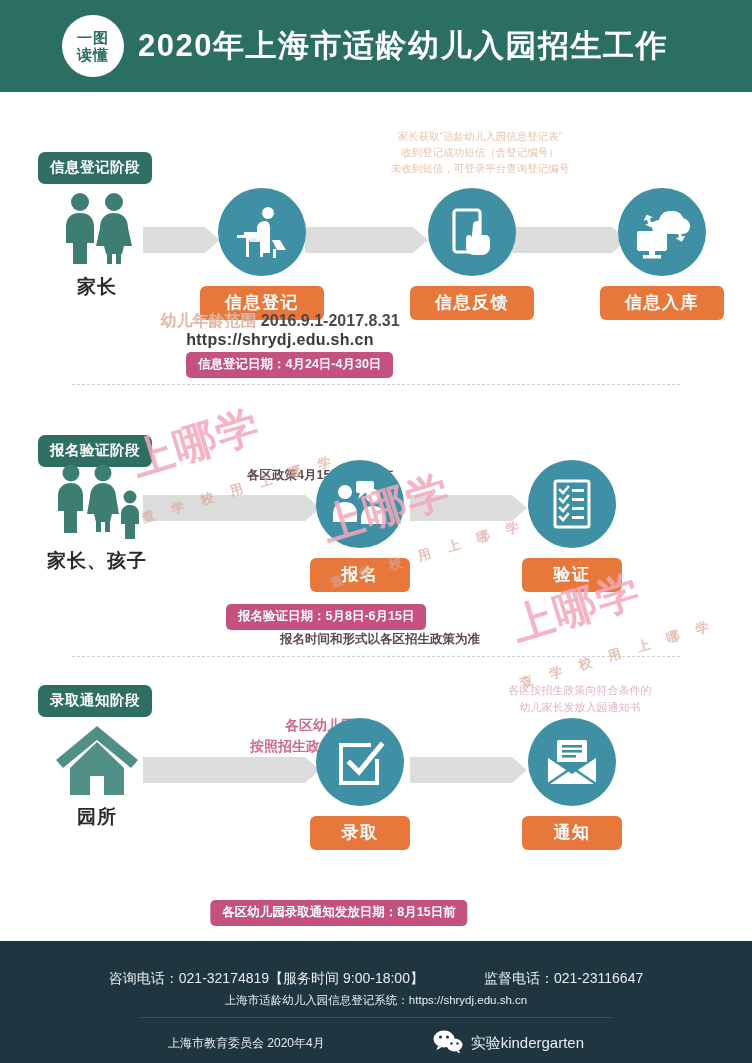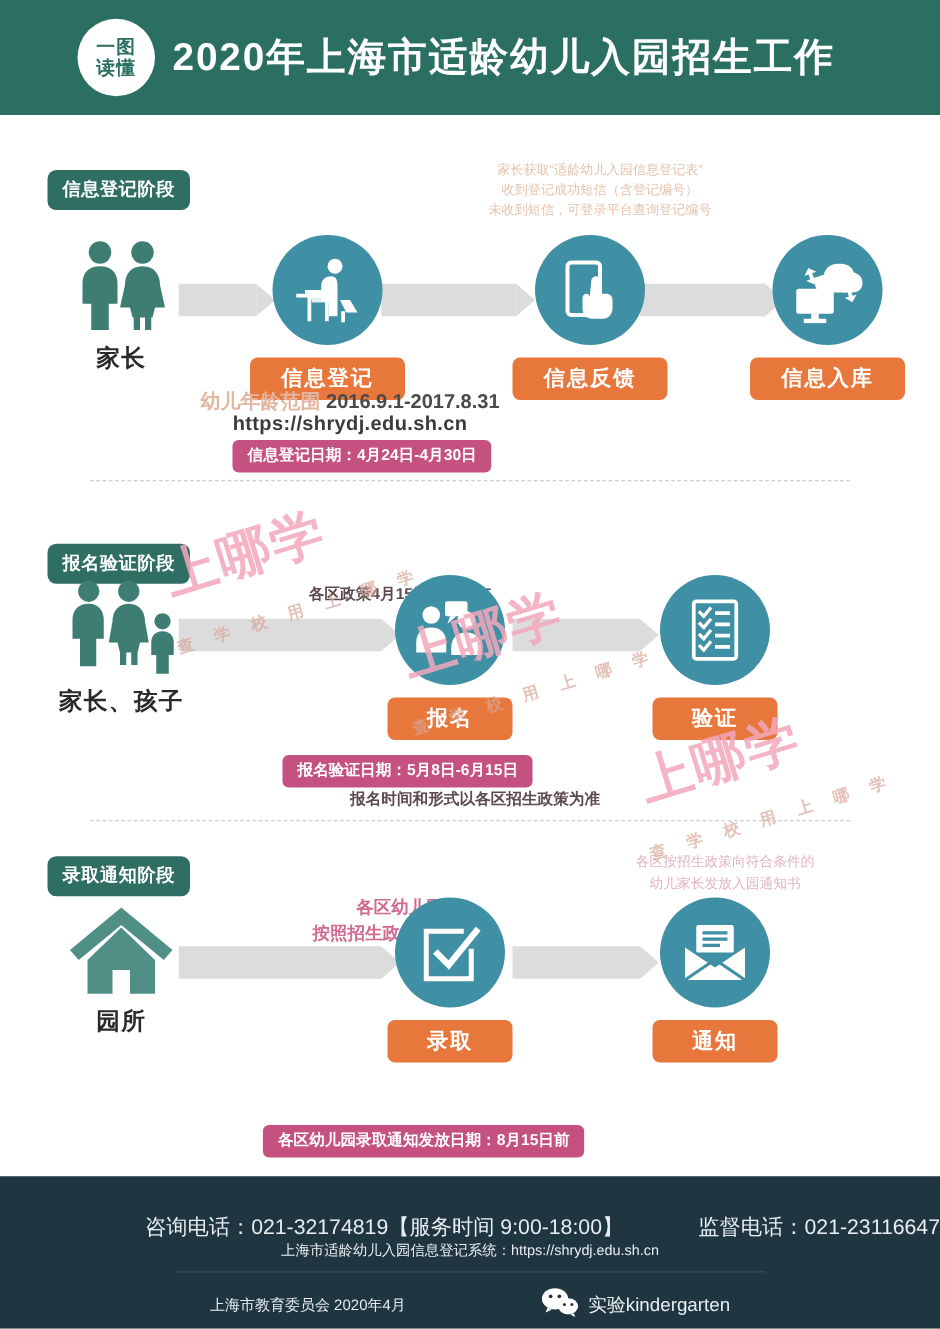--- a/index.html
+++ b/index.html
@@ -209,23 +209,23 @@
     position: absolute;
     left: 0; top: 941px;
     width: 752px; height: 122px;
     background: #1f3540;
     color: #e8eef1;
   }
   #footer-line1 {
     position: absolute;
     top: 29px; left: 0; width: 752px;
     display: flex;
-    justify-content: flex-end;
+    justify-content: center;
     gap: 60px;
-    font-size: 17px;
+    font-size: 14px;
   }
   #footer-line2 {
     position: absolute;
     top: 52px; left: 0; width: 752px;
     text-align: center;
     font-size: 11.5px;
   }
   #footer-rule {
     position: absolute;
     top: 76px; left: 140px; width: 472px;
@@ -253,21 +253,21 @@
 <div id="page">
 
   <div id="header">
     <div id="header-badge">
       <span>一图</span>
       <span>读懂</span>
     </div>
     <div id="header-title">2020年上海市适龄幼儿入园招生工作</div>
   </div>
 
-  <div class="stage-label" style="left:38px; top:136px;">信息登记阶段</div>
+  <div class="stage-label" style="left:38px; top:152px;">信息登记阶段</div>
 
   <div class="actor" style="left:32px; top:188px;">
     <div class="actor-icon">
       <svg width="86" height="74" viewBox="0 0 86 74">
         <g fill="#3d7d72">
           <circle cx="26" cy="10" r="9"></circle>
           <path d="M26 21c-10 0-14 6-14 14v16h7v21h14V51h7V35c0-8-4-14-14-14z"></path>
           <circle cx="60" cy="10" r="9"></circle>
           <path d="M60 21c-10 0-14 7-14 15l-4 18h8l2 8h16l2-8h8l-4-18c0-8-4-15-14-15z"></path>
           <rect x="53" y="54" width="5" height="18"></rect>

